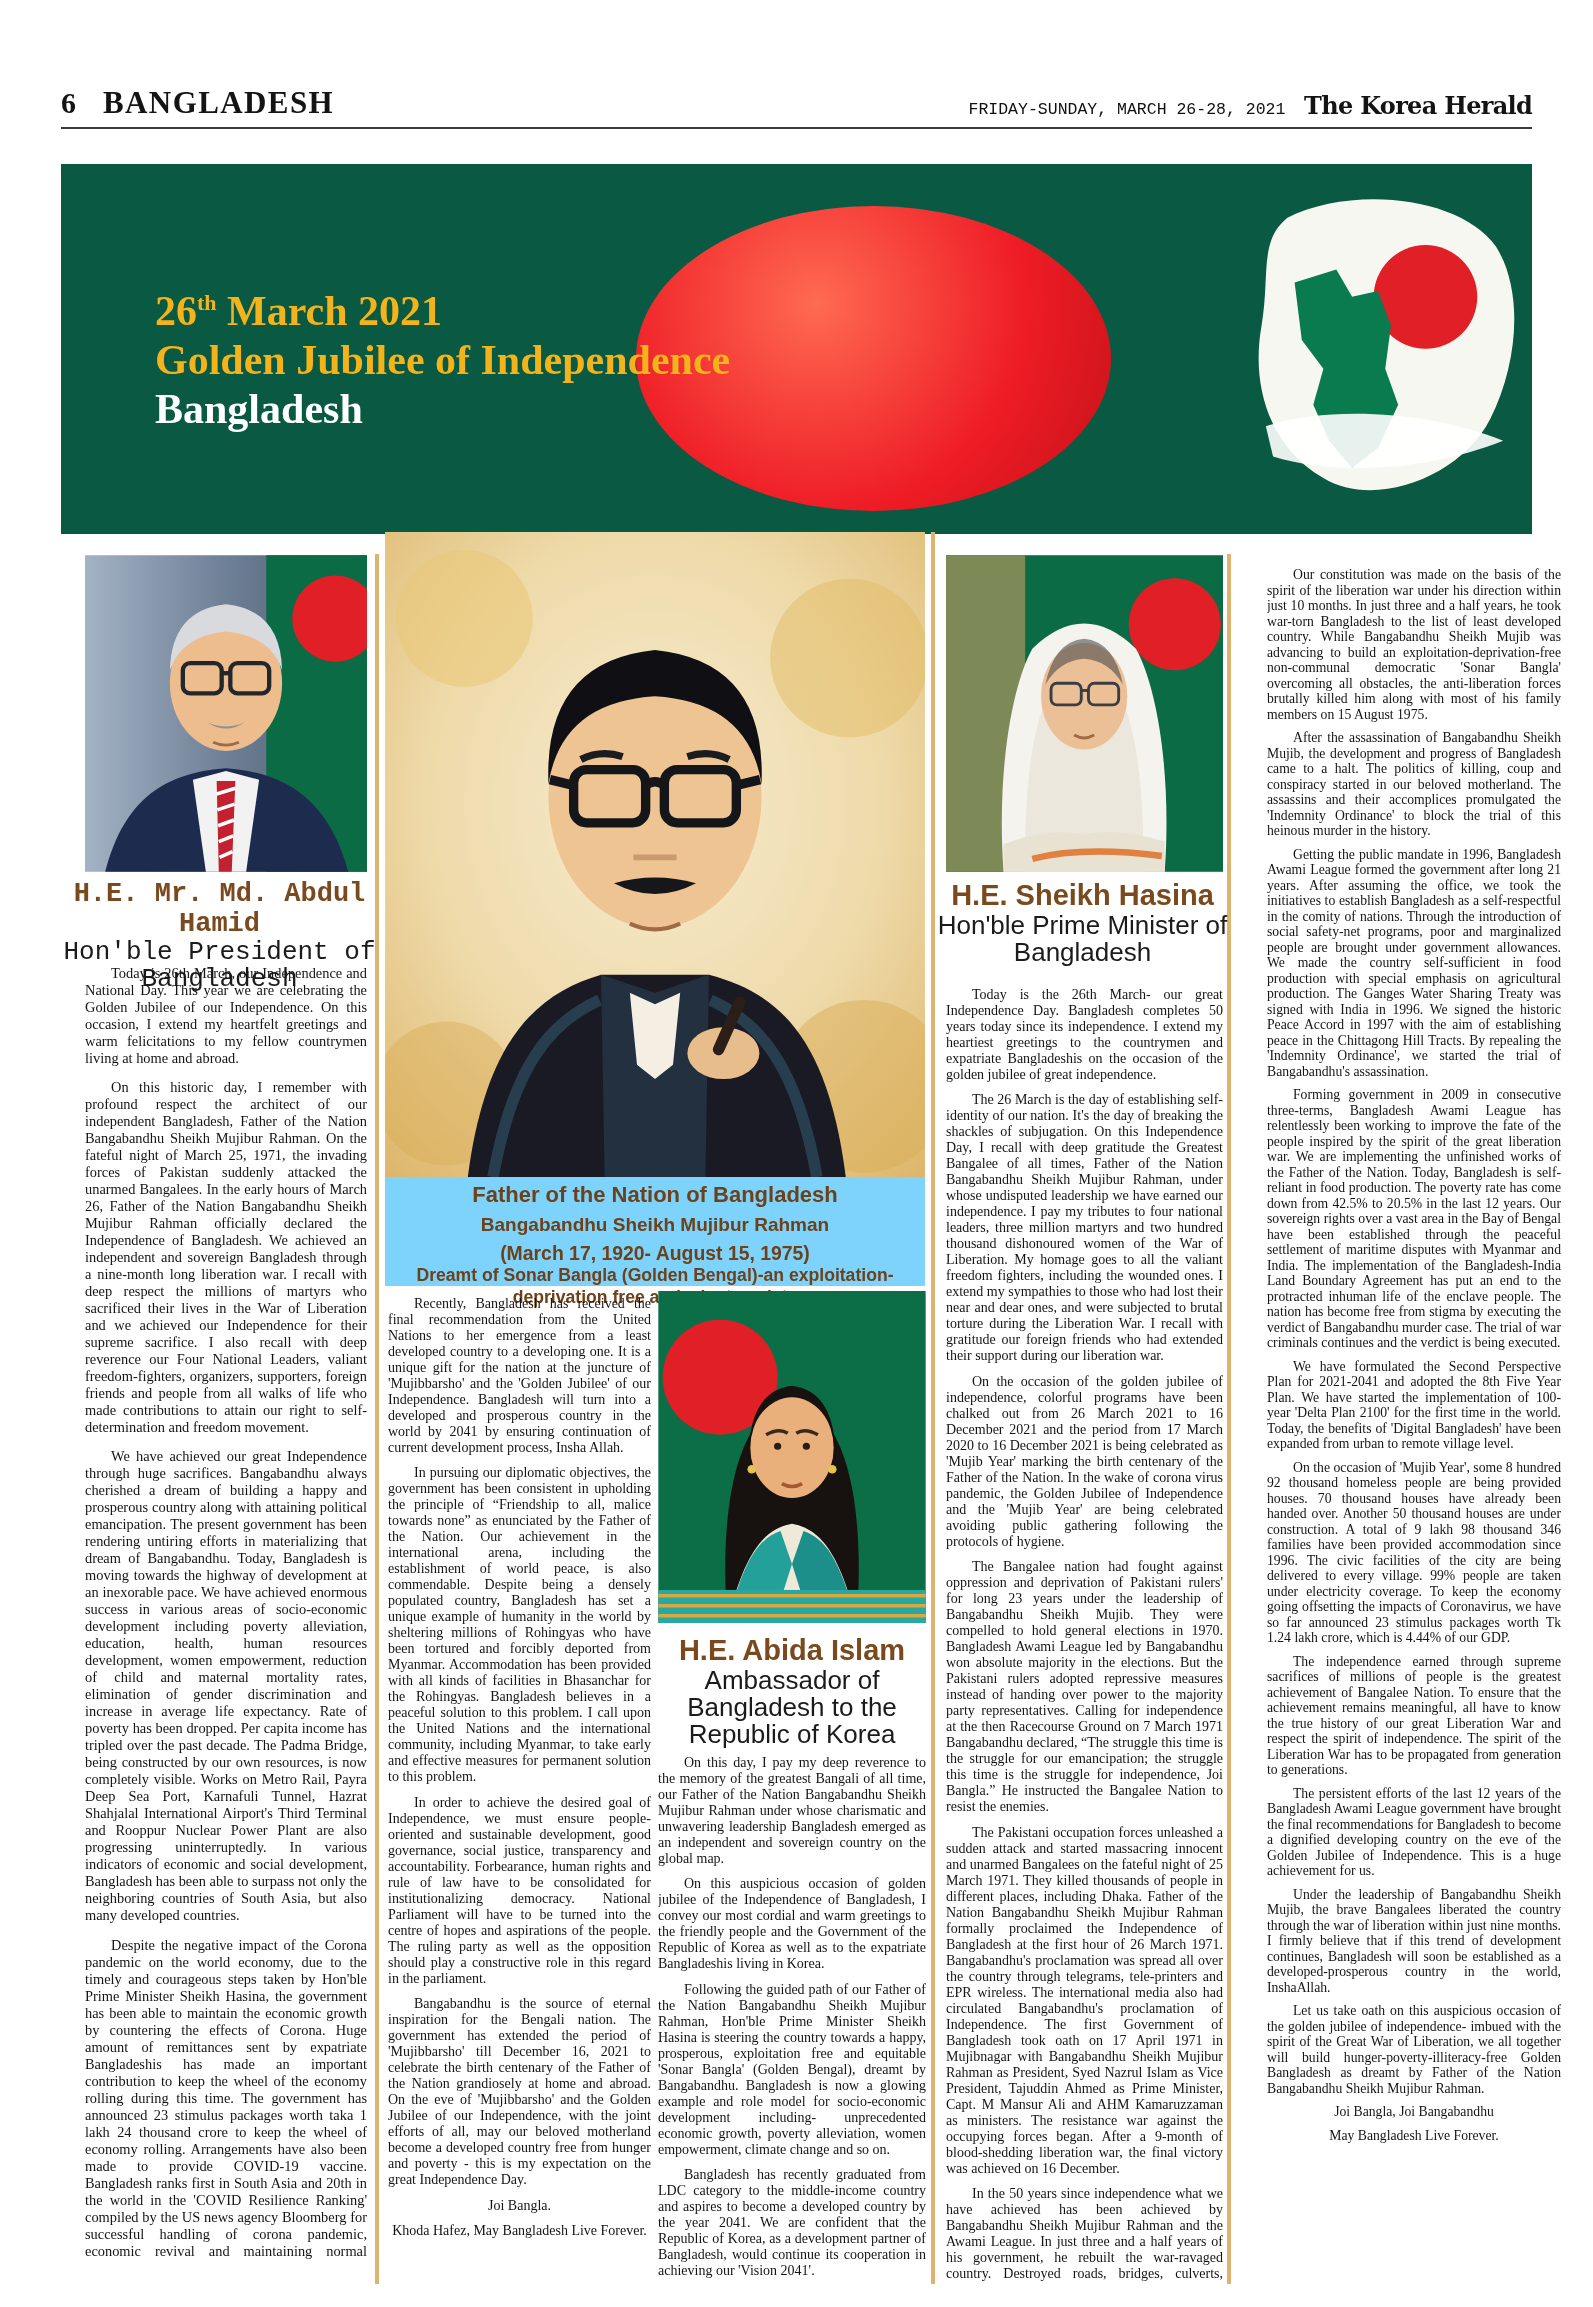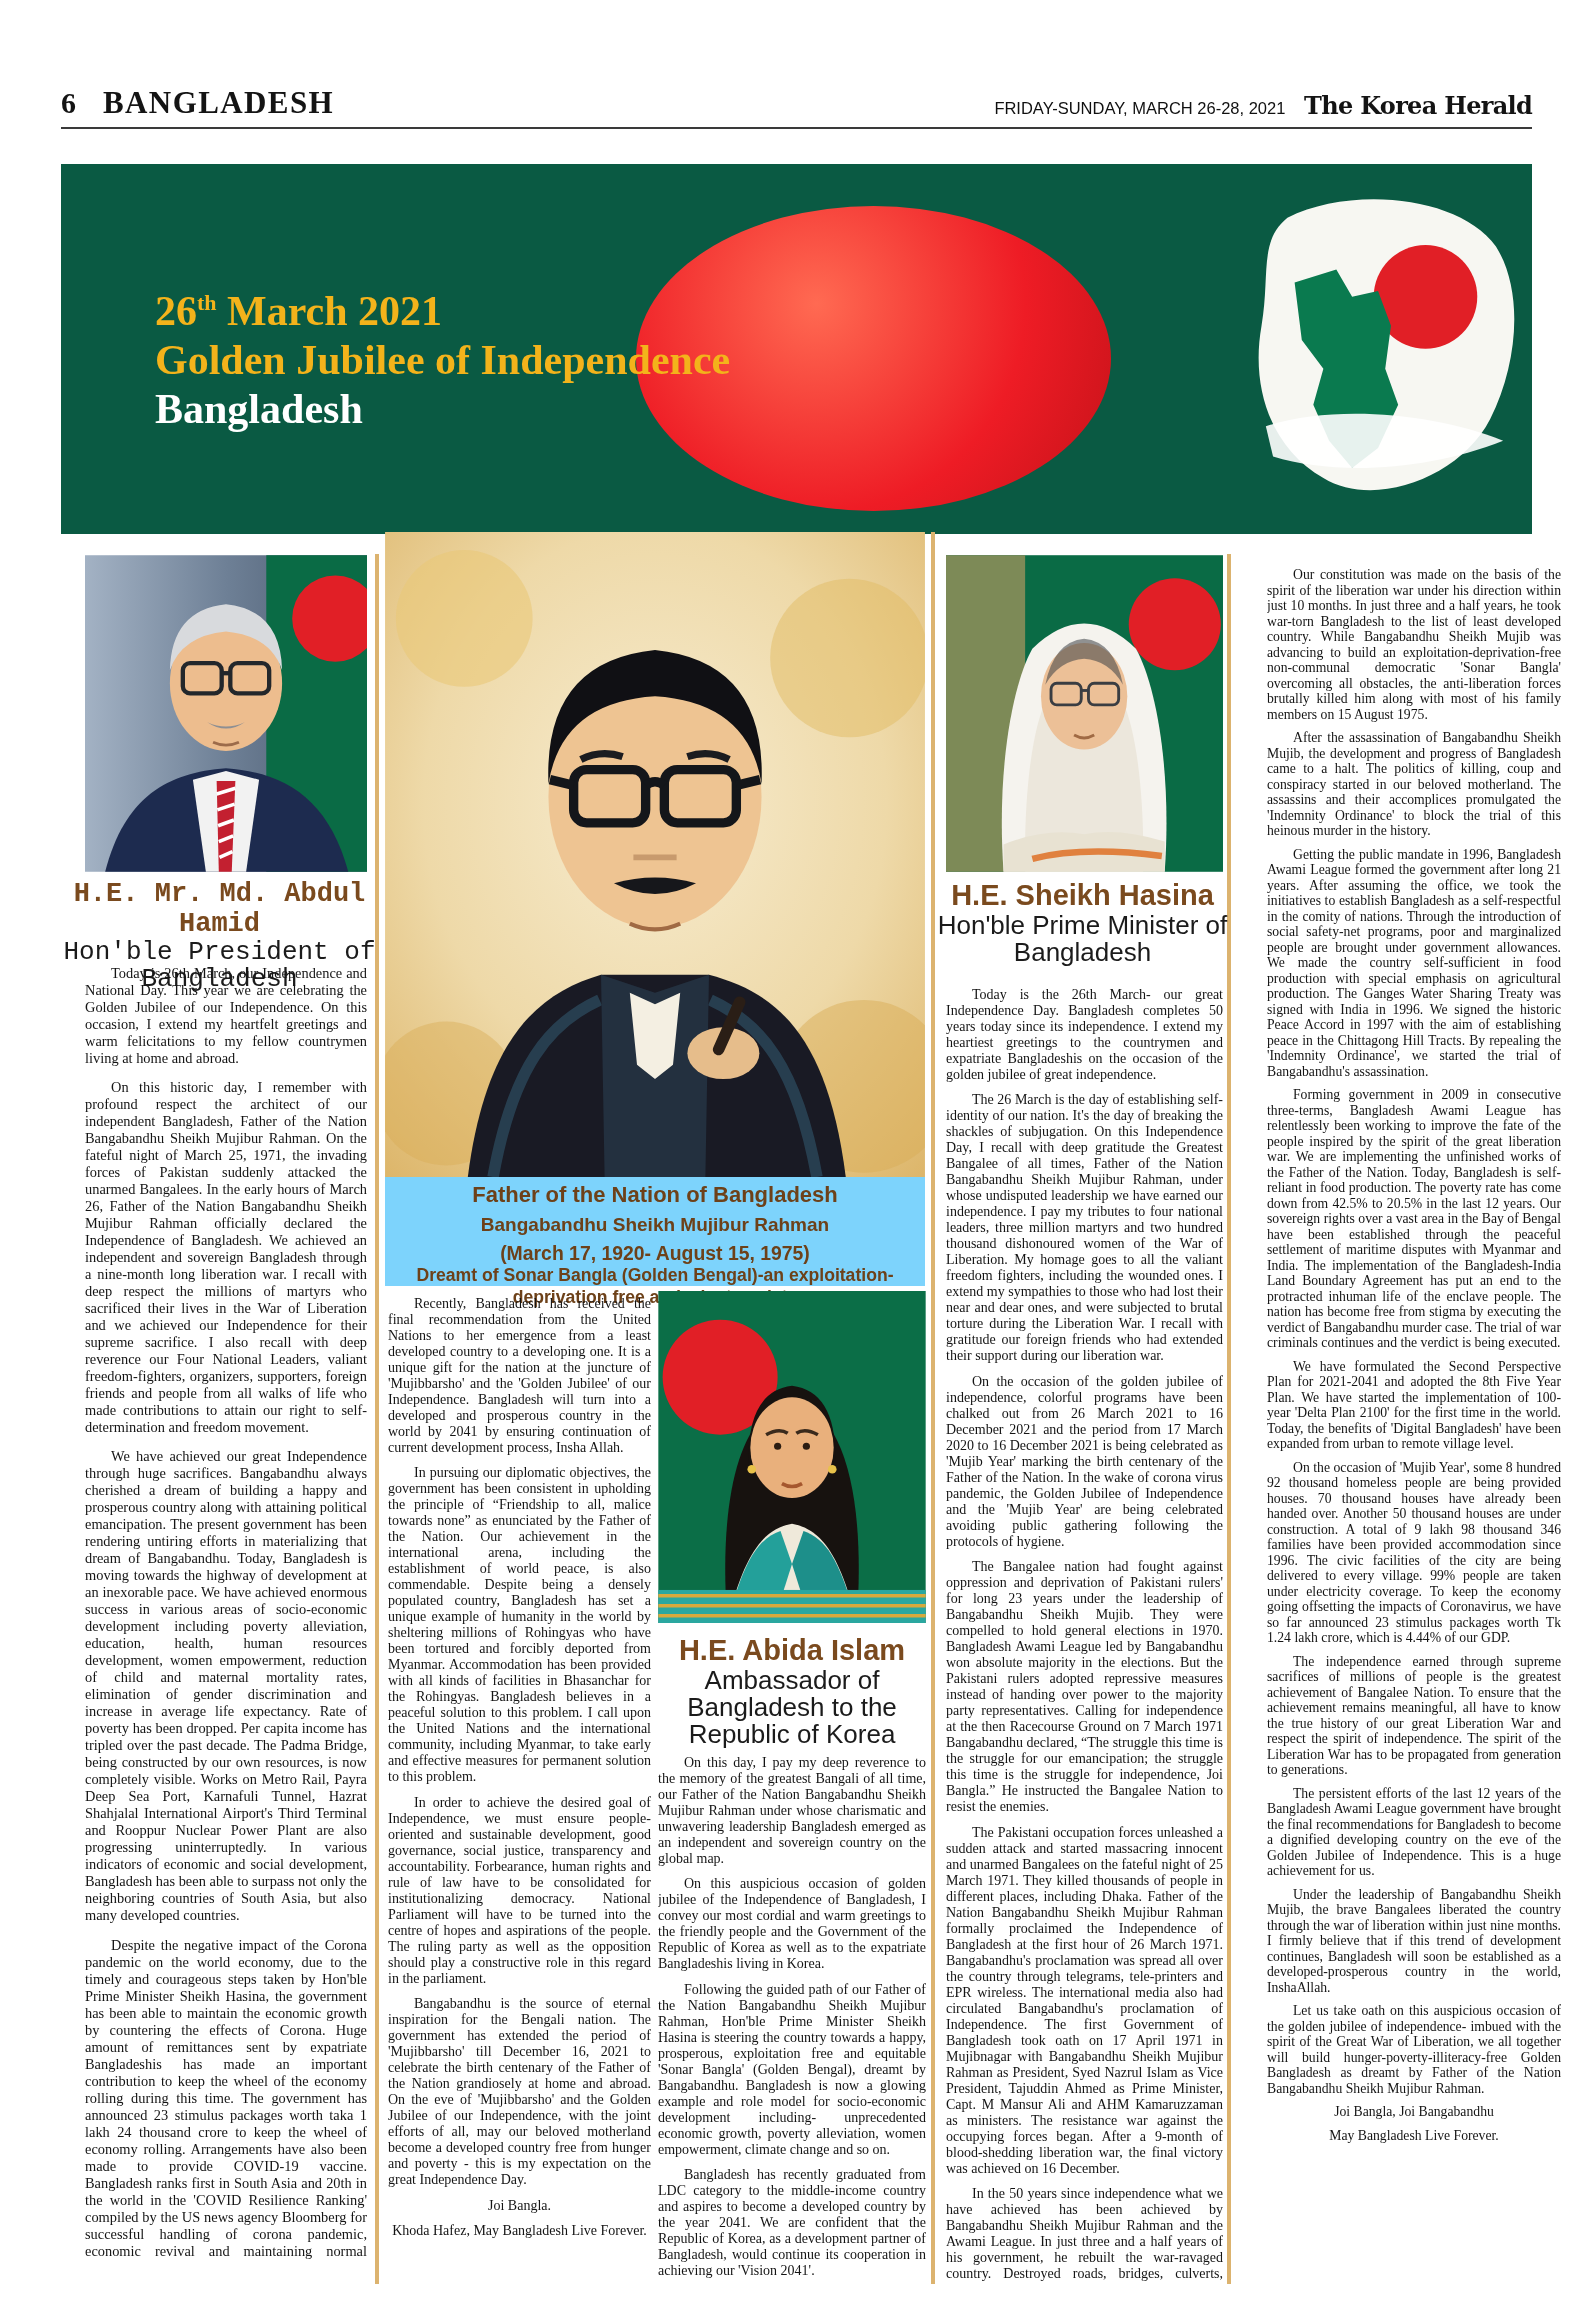--- a/index.html
+++ b/index.html
@@ -4,21 +4,21 @@
 <style>
   html,body{margin:0;padding:0;background:#ffffff;}
   .page{position:relative;width:1593px;height:2307px;background:#fff;overflow:hidden;
         font-family:"Liberation Serif",serif;color:#141414;}
   
   .hdr{position:absolute;top:75px;left:61px;right:61px;height:46px;}
   .hdr-left{position:absolute;left:0;bottom:0;display:flex;align-items:baseline;gap:27px;}
   .page-num{font-size:30px;font-weight:700;font-family:"Liberation Serif",serif;}
   .section-title{font-size:31px;font-weight:700;letter-spacing:1.4px;font-family:"Liberation Serif",serif;}
   .hdr-right{position:absolute;right:0;bottom:1.4px;display:flex;align-items:baseline;gap:18.7px;}
-  .edition-date{font-size:16.5px;font-family:Liberation Sans, sans-serif;font-stretch:condensed;color:#101010;}
+  .edition-date{font-size:16.5px;font-family:Liberation Mono, monospace;font-stretch:condensed;color:#101010;}
   .masthead{font-size:24px;font-weight:700;font-family:"DejaVu Serif",serif;letter-spacing:-0.7px;}
   .rule{position:absolute;top:127px;left:61px;width:1471px;height:2.2px;background:#3a3a3a;}
   
   .banner{position:absolute;left:61px;top:164px;width:1471px;height:370px;overflow:hidden;
     background:
       radial-gradient(935px 374px at 12% -10%, rgba(0,0,0,.50), transparent 62%),
       radial-gradient(647px 302px at 42% 125%, rgba(0,0,0,.30), transparent 60%),
       repeating-linear-gradient(115deg, rgba(0,0,0,.16) 0 65px, rgba(255,255,255,.05) 65px 158px),
       linear-gradient(115deg,#06викон4434 0%, #0b5a43 30%, #0e6b50 52%, #0a5440 74%, #063c2f 100%);
     background-color:#0a5a43;}

